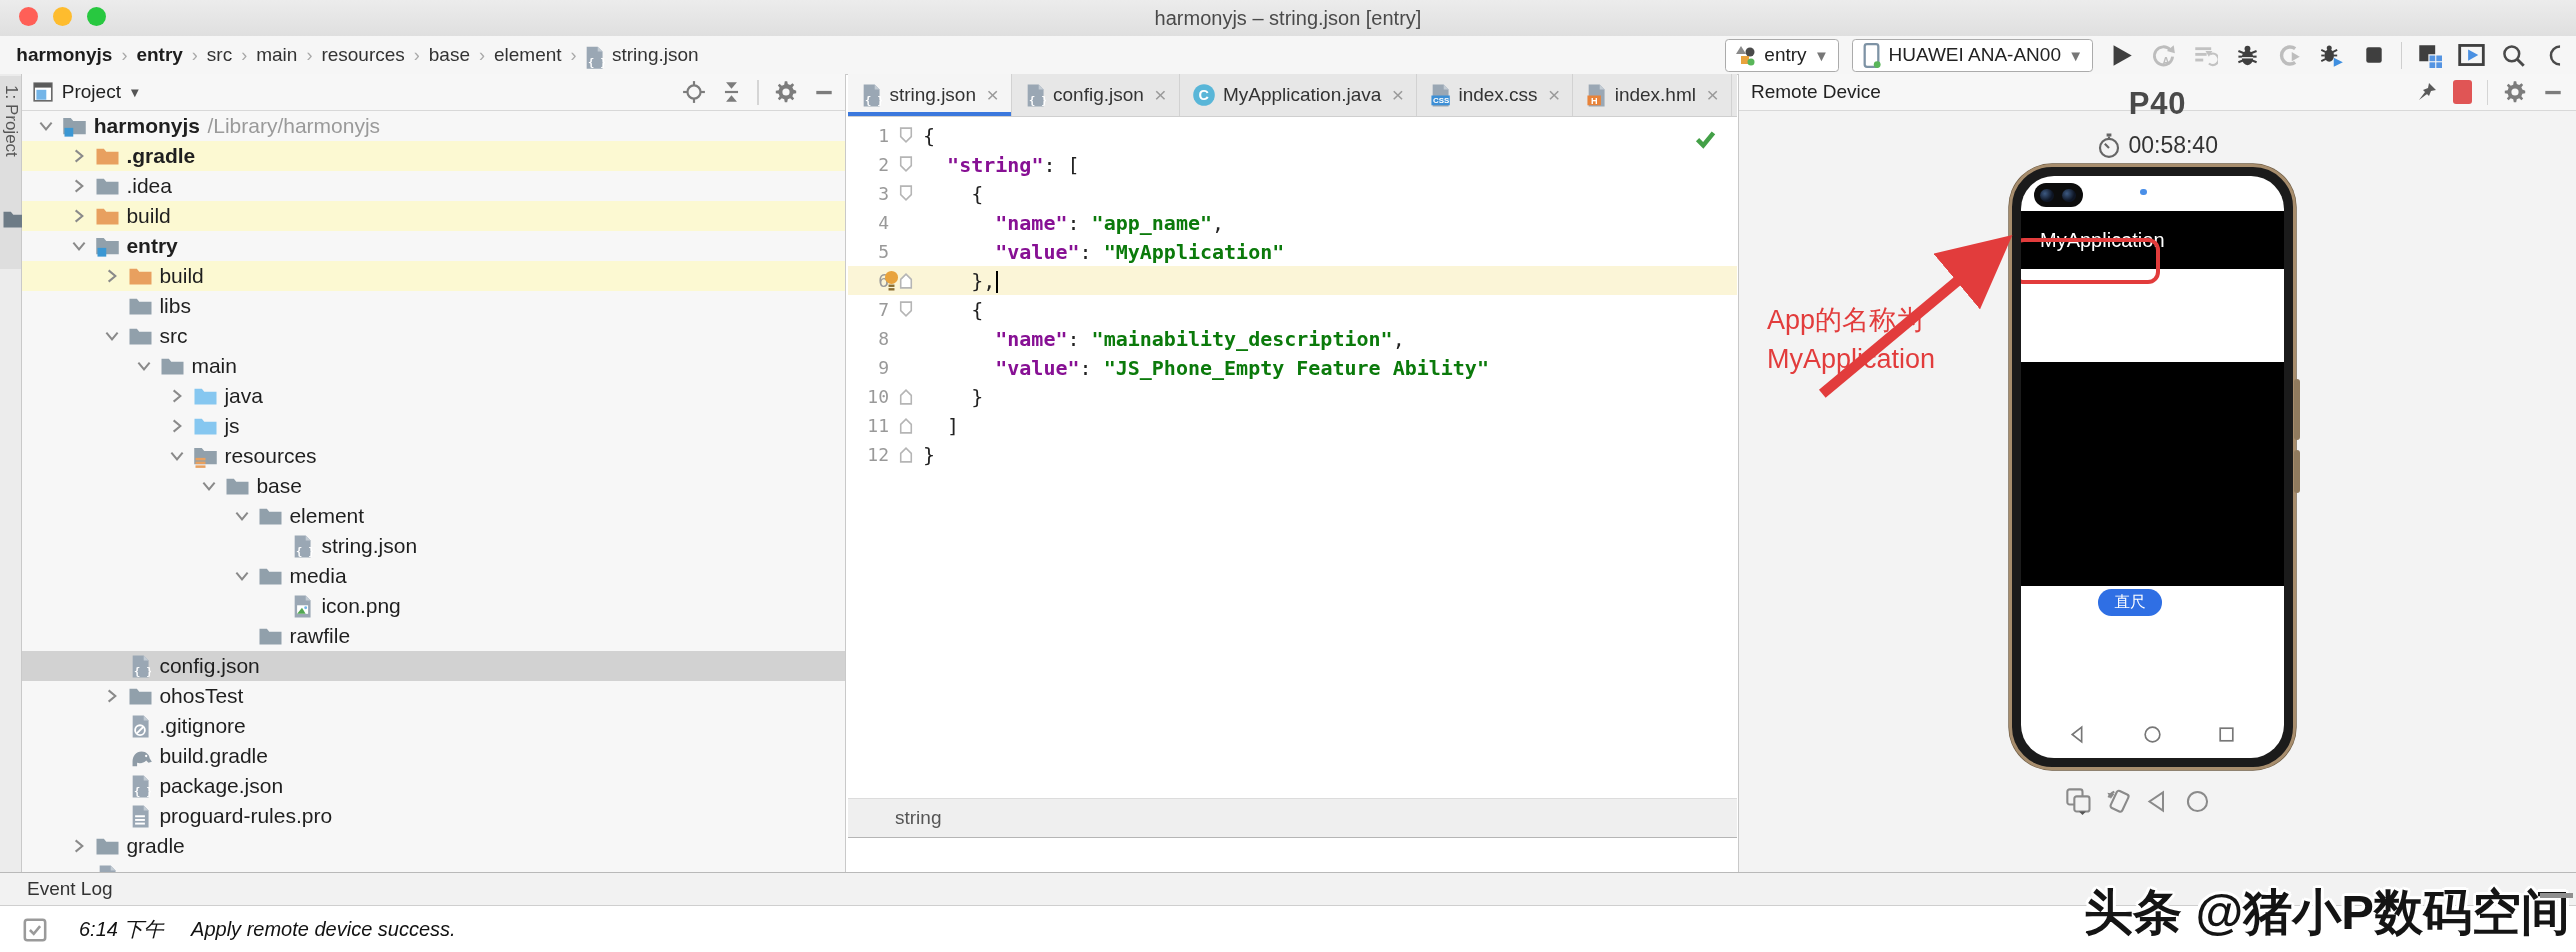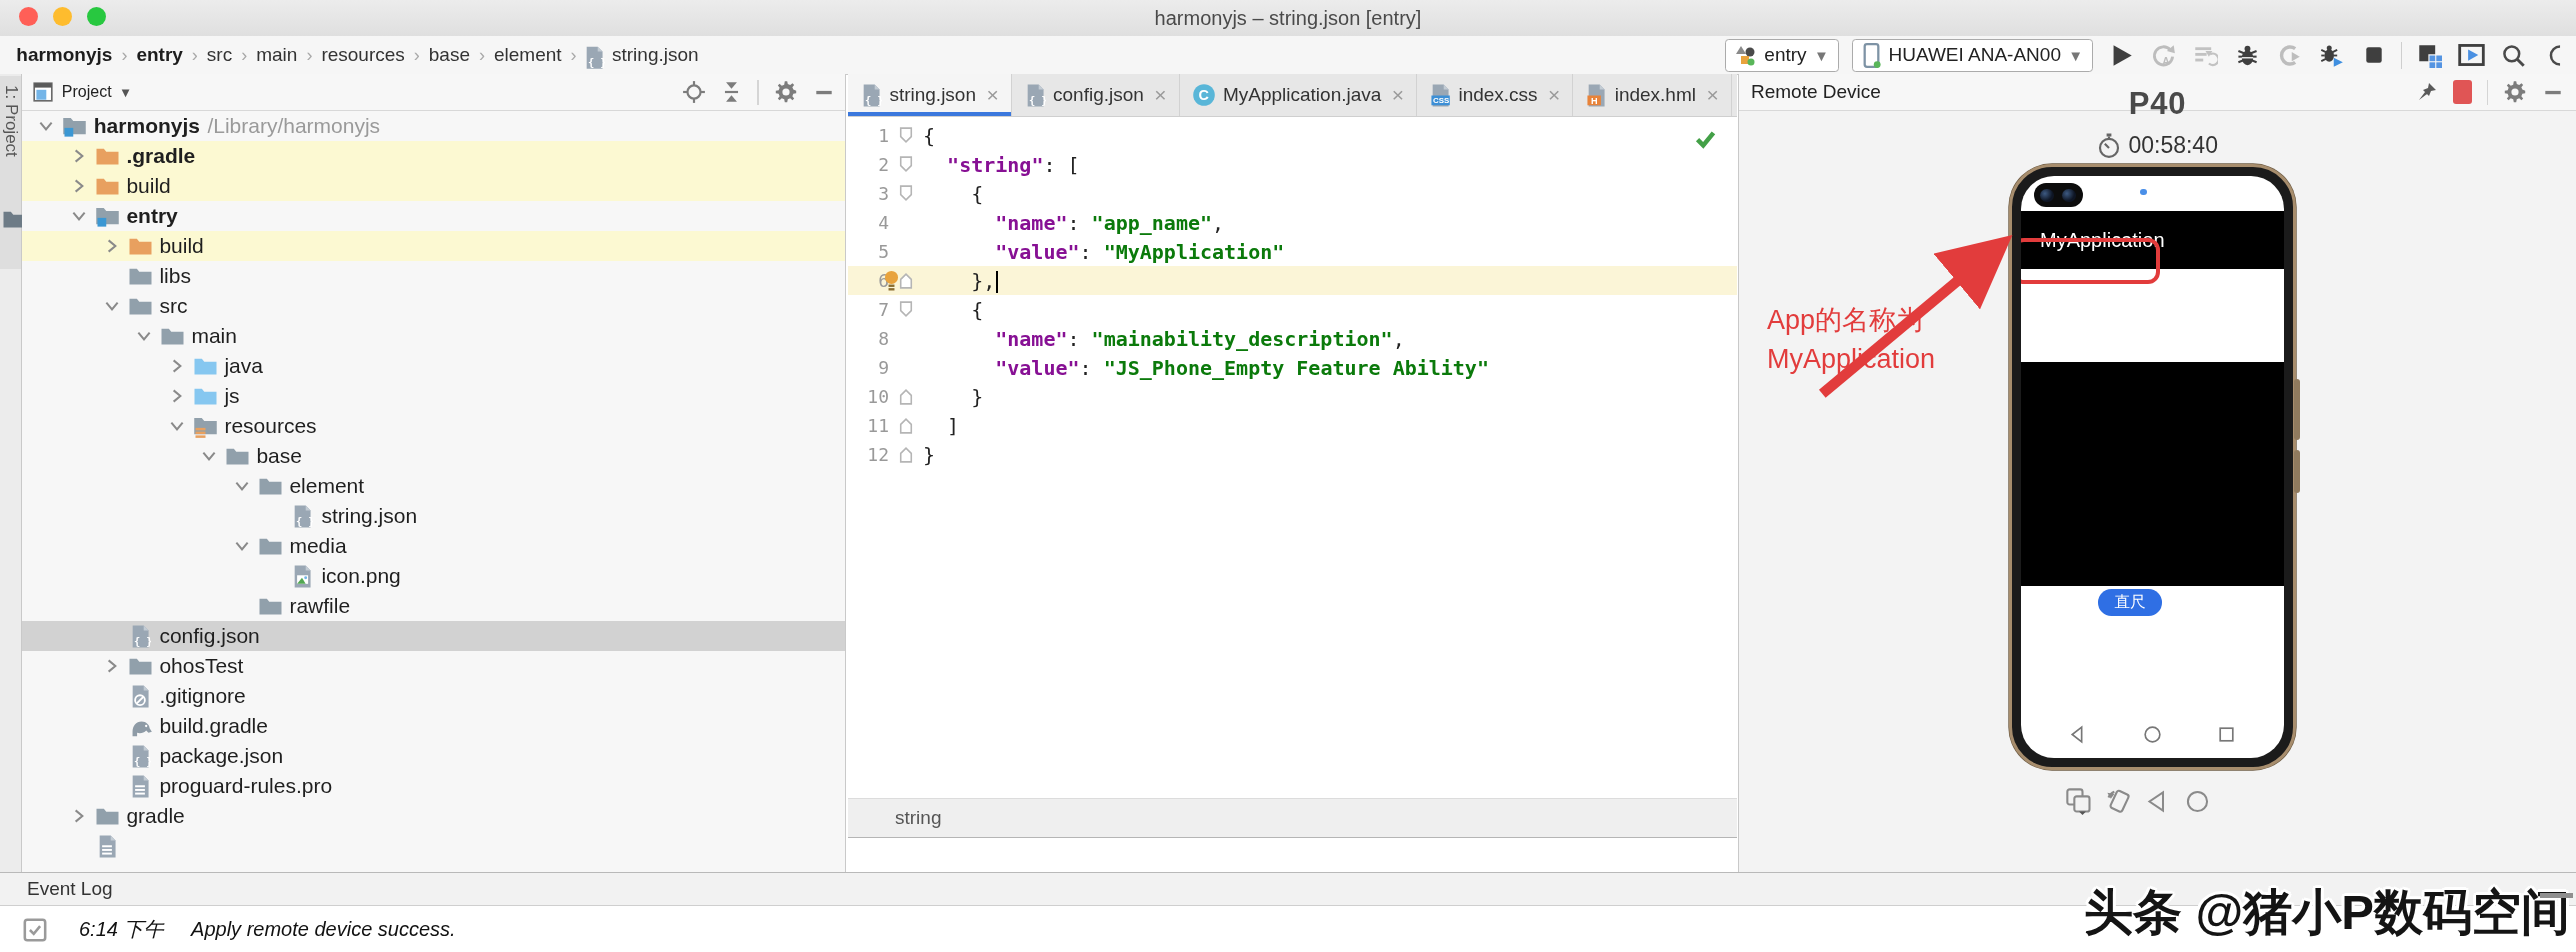--- a/index.html
+++ b/index.html
@@ -39,21 +39,21 @@
                 border-right:1.5px solid #c9c9c9; }
   #strip-btn { position:absolute; left:0; top:1.5px; width:21px; height:193px; background:#dedede; }
   #strip-label { position:absolute; left:0.7px; top:9px; writing-mode:vertical-rl; font-size:17px; color:#555; }
   #strip-folder { position:absolute; left:2.2px; top:132px; }
 
   
   #project-panel { position:absolute; left:22px; top:0; width:824px; height:798px; background:#f7f7f7;
                    border-right:1.5px solid #c9c9c9; overflow:hidden; }
   #project-header { height:37px; background:#f7f7f7; border-bottom:1.5px solid #d8d8d8;
                     display:flex; align-items:center; padding:0 10.4px; }
-  #project-header .ph-label { font-size:16px; color:#222; margin:0 7.4px 0 7.4px; }
+  #project-header .ph-label { font-size:19px; color:#222; margin:0 7.4px 0 7.4px; }
   #project-header .ph-caret { color:#555; font-size:13.3px; }
   #ph-icons { margin-left:auto; display:flex; align-items:center; gap:15px; }
   .ph-div { width:1.5px; height:25px; background:#d5d5d5; }
   #tree { position:absolute; left:0; top:37px; right:0; bottom:0; overflow:hidden; }
   .tree-row { height:30px; display:flex; align-items:center; white-space:nowrap; font-size:21px; color:#1f1f1f; }
   .tree-row.bg-yellow { background:#fcf9d2; }
   .tree-row.bg-selected { background:#d2d2d2; }
   .tree-row .chev { width:27px; display:flex; justify-content:center; }
   .tree-row .t-ic { width:30px; display:flex; justify-content:center; }
   .tree-row .t-label { margin-left:4.4px; }
@@ -399,20 +399,33 @@
                 <path d="M5 3l6 5-6 5" fill="none" stroke="#8a8a8a" stroke-width="1.8"></path>
               </svg>
             </span>
             <span class="t-ic">
               <svg width="25" height="22" viewBox="0 0 20 18">
                 <path d="M1 3h6l2 2.5h10V16H1z" fill="#e8a05f"></path>
               </svg>
             </span>
             <span class="t-label">.gradle</span>
           </div>
+          <div class="tree-row" style="padding-left: 43px;">
+            <span class="chev">
+              <svg width="18" height="18" viewBox="0 0 16 16">
+                <path d="M5 3l6 5-6 5" fill="none" stroke="#8a8a8a" stroke-width="1.8"></path>
+              </svg>
+            </span>
+            <span class="t-ic">
+              <svg width="25" height="22" viewBox="0 0 20 18">
+                <path d="M1 3h6l2 2.5h10V16H1z" fill="#91a0ab"></path>
+              </svg>
+            </span>
+            <span class="t-label">.idea</span>
+          </div>
           <div class="tree-row bg-yellow" style="padding-left: 43px;">
             <span class="chev">
               <svg width="18" height="18" viewBox="0 0 16 16">
                 <path d="M5 3l6 5-6 5" fill="none" stroke="#8a8a8a" stroke-width="1.8"></path>
               </svg>
             </span>
             <span class="t-ic">
               <svg width="25" height="22" viewBox="0 0 20 18">
                 <path d="M1 3h6l2 2.5h10V16H1z" fill="#e8a05f"></path>
               </svg>

